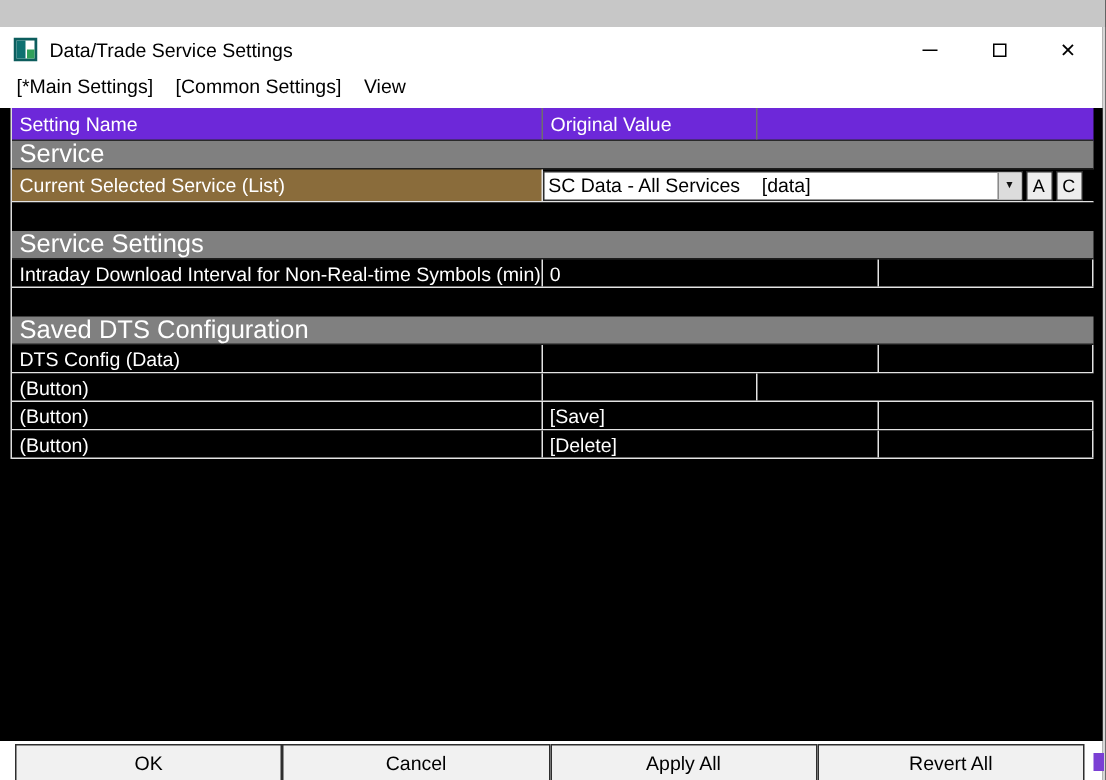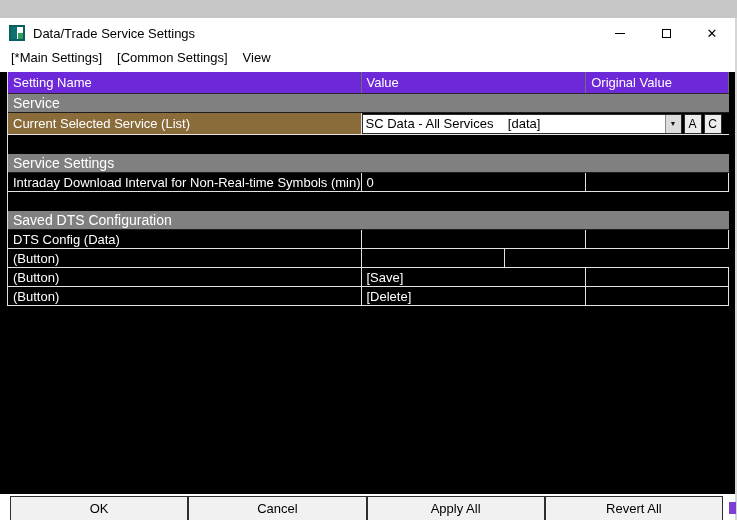--- a/index.html
+++ b/index.html
@@ -28,21 +28,21 @@
   .content { flex:1 1 auto; background:#000; position:relative; }
   .grid { position:absolute; left:7px; top:0; width:722px; border-left:1px solid #dedede; }
   .row { display:flex; width:100%; }
 
   .header-row { height:22px; background:#6d28d9; border-bottom:1px solid #2a2a2a; }
   .header-cell { color:#fff; font-size:13px; display:flex; align-items:center;
                  padding-left:5px; border-right:1px solid #6e6e6e; }
 
   .w-name { width:354px; } .w-value { width:225px; } .w-orig { width:143px; }
 
-  .section-row { height:19px; background:#808080; color:#fff; font-size:14px;
+  .section-row { height:19px; background:#808080; color:#fff; font-size:17px;
                  display:flex; align-items:center; padding-left:5px; border-bottom:1px solid #1d1d1d; }
 
   .setting-row { height:19px; background:#000; border-bottom:1px solid #e3e3e3; }
   .cell { display:flex; align-items:center; padding-left:5px; color:#fff; font-size:13px;
           border-right:1px solid #e3e3e3; overflow:hidden; white-space:nowrap; }
 
   .spacer-row { height:19px; background:#000; }
 
   .combo-row { height:22px; background:#000; border-bottom:1px solid #e3e3e3; }
   .name-selected { background:#8a6c3b; border-right:1px solid #e3e3e3; }
@@ -94,21 +94,20 @@
     <span class="menu-item">[*Main Settings]</span>
     <span class="menu-item">[Common Settings]</span>
     <span class="menu-item">View</span>
   </div>
 
   <div class="content">
     <div class="grid">
 
       <div class="row header-row">
         <div class="header-cell w-name">Setting Name</div>
-        <div class="header-cell w-value">Value</div>
         <div class="header-cell w-orig">Original Value</div>
       </div>
 
       <div class="row section-row">Service</div>
 
       <div class="row combo-row">
         <div class="cell w-name name-selected">Current Selected Service (List)</div>
         <div class="combo-area">
           <div class="combo">
             <span class="combo-text">SC Data - All Services    [data]</span>

